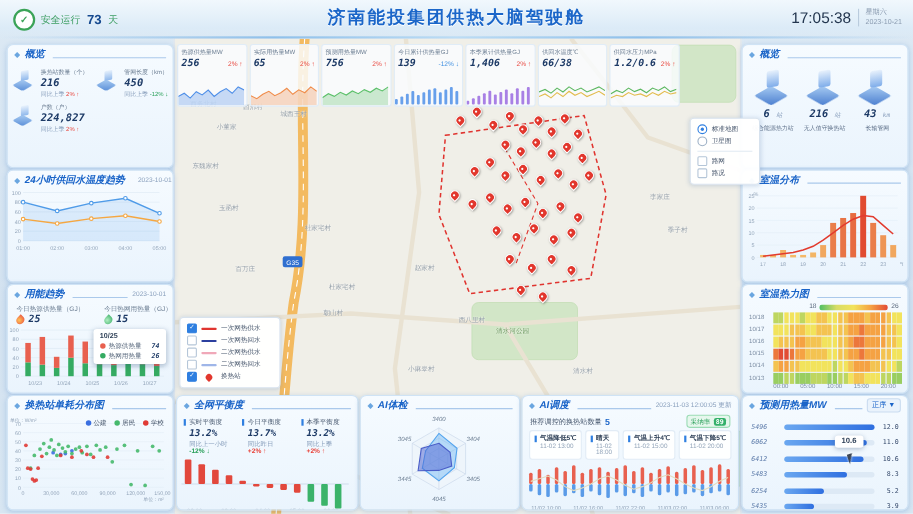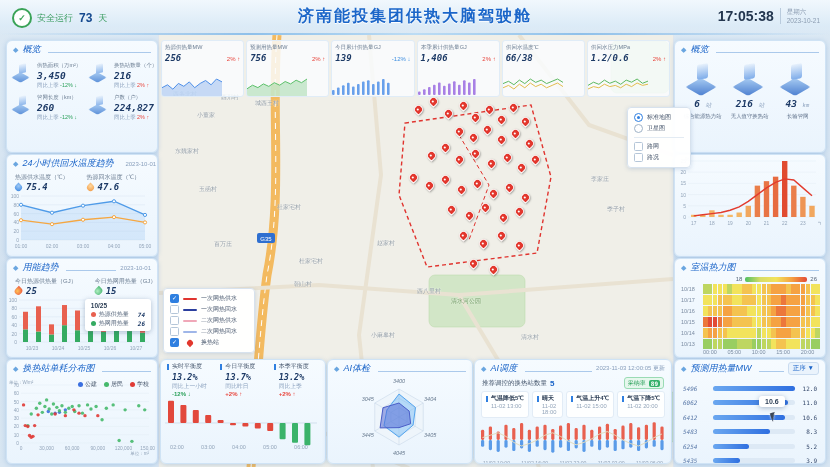--- a/index.html
+++ b/index.html
@@ -10,21 +10,21 @@
   #header{position:absolute;left:0;top:0;width:830px;height:36px;z-index:9;
     background:linear-gradient(180deg,#f1f8fd 0%,#dcebf7 70%,rgba(215,233,246,0));}
   #header:after{content:"";position:absolute;left:0;top:33px;width:100%;height:2px;
     background:linear-gradient(90deg,rgba(120,180,235,0),#8fc0ea 30%,#bcdcf4 50%,#8fc0ea 70%,rgba(120,180,235,0));}
   .app-title{position:absolute;left:0;right:0;top:6px;text-align:center;font-size:16px;font-weight:bold;
     letter-spacing:2px;color:#1b66c9;text-shadow:0 1px 0 #fff;}
   .safe-badge{position:absolute;left:12px;top:8px;display:flex;align-items:center;gap:5px;font-size:9px;color:#3d9e63;}
   .shield{width:16px;height:16px;border-radius:50%;background:#fff;border:2px solid #3aa357;display:flex;align-items:center;justify-content:center;color:#3aa357;font-size:9px;font-weight:bold;}
   .safe-days{font-size:12px;font-weight:bold;color:#15498f;margin:0 1px;}
   .clock{position:absolute;right:10px;top:7px;display:flex;align-items:center;gap:6px;}
-  .clock .t{font-size:14px;font-weight:bold;color:#23364f;margin-left:20px;}
+  .clock .t{font-size:14px;font-weight:normal;color:#23364f;margin-left:20px;}
   .clock .sep{width:1px;height:16px;background:#b9cbdd;}
   .clock .d{font-size:6.5px;color:#8b9cb1;line-height:9px;}
   
   #map{position:absolute;left:158px;top:34px;width:514px;height:433px;background:#f0efe8;overflow:hidden;z-index:0;border:1px solid #dfe6ee;}
   .map-label{position:absolute;font-size:6px;color:#98a2ab;text-shadow:0 0 2px #fff;white-space:nowrap;}
   .park-label{position:absolute;font-size:6px;color:#6f9a62;text-shadow:0 0 2px #fff;white-space:nowrap;}
   .pin{position:absolute;width:7px;height:7px;background:#e2372d;border:1px solid #fff;
        border-radius:50% 50% 50% 0;transform:rotate(-45deg);box-shadow:0 1px 2px rgba(0,0,0,.35);z-index:2;}
   .pin:after{content:"";position:absolute;left:1.8px;top:1.8px;width:1.8px;height:1.8px;background:#fff;border-radius:50%;}
   
@@ -37,34 +37,34 @@
   .lg-line{width:14px;height:2px;border-radius:1px;}
   .lg-pin{width:6px;height:6px;border-radius:50% 50% 50% 0;transform:rotate(-45deg);background:#e2372d;margin:0 4px;}
   .lg-name{font-size:6px;color:#47566b;}
   #map-ctrl{left:627px;top:107px;width:50px;}
   .rd-row{display:flex;align-items:center;gap:4px;height:11px;}
   .rdo{width:7px;height:7px;border:1px solid #9fb2c6;border-radius:50%;background:#fff;position:relative;}
   .rdo.on{border-color:#2f7fe0;}
   .rdo.on:after{content:"";position:absolute;left:1.5px;top:1.5px;width:3px;height:3px;border-radius:50%;background:#2f7fe0;}
   .ctrl-div{height:1px;background:#e3ebf3;margin:3px 0;}
   
-  #kpis{position:absolute;left:161px;top:40px;width:509px;height:57px;display:flex;gap:2px;z-index:5;}
+  #kpis{position:absolute;left:161px;top:40px;width:457px;height:57px;display:flex;gap:2px;z-index:5;}
   .kpi{flex:1;background:rgba(250,253,255,.82);border:1px solid #e0ecf7;border-radius:3px;padding:2px 3px 1px;position:relative;overflow:hidden;}
   .kpi .lb{font-size:6px;color:#6b7d92;white-space:nowrap;transform:scale(.92);transform-origin:left;}
   .kpi .vrow{display:flex;align-items:baseline;justify-content:space-between;margin-top:1px;}
   .kpi .v{font-family:"DejaVu Sans Mono",monospace;font-style:italic;font-weight:bold;font-size:9px;color:#1d3a66;}
   .delta{font-size:6px;white-space:nowrap;}
   .delta.r{color:#e8453c;} .delta.b{color:#3f8fe0;} .delta.g{color:#2aa05a;}
   .kpi svg{position:absolute;left:0;bottom:0;}
   
   .panel{position:absolute;background:linear-gradient(180deg,#f6fbff 0%,#eaf4fd 100%);
      border:1px solid #cfe3f5;border-radius:6px;box-shadow:0 1px 5px rgba(70,130,200,.28);z-index:5;overflow:hidden;}
   .ph{display:flex;align-items:center;height:17px;padding:0 6px;gap:4px;}
   .ph .dm{color:#6aa6e0;font-size:7px;}
-  .ph .tt{color:#1a64c8;font-weight:normal;font-style:italic;font-size:9px;white-space:nowrap;}
+  .ph .tt{color:#1a64c8;font-weight:bold;font-style:italic;font-size:9px;white-space:nowrap;}
   .ph .fill{flex:1;height:5px;border-bottom:1.5px solid rgba(130,175,225,.65);margin-left:4px;}
   .ph .ts{font-size:6px;color:#8aa0bd;white-space:nowrap;}
   
   #p-left-ov{left:6px;top:40px;width:150px;height:111px;}
   #p-temp24{left:6px;top:154px;width:150px;height:101px;}
   #p-energy{left:6px;top:258px;width:150px;height:98px;}
   #p-scatter{left:6px;top:359px;width:150px;height:103px;}
   #p-balance{left:160px;top:359px;width:164px;height:103px;}
   #p-aicheck{left:327px;top:359px;width:144px;height:103px;}
   #p-dispatch{left:474px;top:359px;width:196px;height:103px;}
@@ -315,20 +315,31 @@
       <div class="vrow">
         <span class="v">256</span>
         <span class="delta r">2% ↑</span>
       </div>
       <svg width="60" height="20">
         <path d="M0,20 L0.0,11.7 L5.5,8.8 L10.9,13.2 L16.4,7.4 L21.8,10.3 L27.3,5.9 L32.7,11.7 L38.2,7.4 L43.6,4.5 L49.1,8.8 L54.5,3.0 L60.0,5.9 L60,20 Z" fill="#4f8fe8" opacity="0.3"></path>
         <path d="M0.0,11.7 L5.5,8.8 L10.9,13.2 L16.4,7.4 L21.8,10.3 L27.3,5.9 L32.7,11.7 L38.2,7.4 L43.6,4.5 L49.1,8.8 L54.5,3.0 L60.0,5.9" fill="none" stroke="#4f8fe8" stroke-width="1"></path>
       </svg>
     </div>
     <div class="kpi">
+      <div class="lb">实际用热量MW</div>
+      <div class="vrow">
+        <span class="v">65</span>
+        <span class="delta r">2% ↑</span>
+      </div>
+      <svg width="60" height="20">
+        <path d="M0,20 L0.0,11.0 L5.5,13.7 L10.9,9.7 L16.4,7.0 L21.8,11.0 L27.3,8.3 L32.7,4.3 L38.2,9.7 L43.6,5.7 L49.1,8.3 L54.5,3.0 L60.0,7.0 L60,20 Z" fill="#f08c4a" opacity="0.3"></path>
+        <path d="M0.0,11.0 L5.5,13.7 L10.9,9.7 L16.4,7.0 L21.8,11.0 L27.3,8.3 L32.7,4.3 L38.2,9.7 L43.6,5.7 L49.1,8.3 L54.5,3.0 L60.0,7.0" fill="none" stroke="#f08c4a" stroke-width="1"></path>
+      </svg>
+    </div>
+    <div class="kpi">
       <div class="lb">预测用热量MW</div>
       <div class="vrow">
         <span class="v">756</span>
         <span class="delta r">2% ↑</span>
       </div>
       <svg width="60" height="20">
         <path d="M0,20 L0.0,12.8 L5.5,9.2 L10.9,11.6 L16.4,7.9 L21.8,10.4 L27.3,6.7 L32.7,9.2 L38.2,5.5 L43.6,7.9 L49.1,4.2 L54.5,6.7 L60.0,3.0 L60,20 Z" fill="#5cc06a" opacity="0.3"></path>
         <path d="M0.0,12.8 L5.5,9.2 L10.9,11.6 L16.4,7.9 L21.8,10.4 L27.3,6.7 L32.7,9.2 L38.2,5.5 L43.6,7.9 L49.1,4.2 L54.5,6.7 L60.0,3.0" fill="none" stroke="#5cc06a" stroke-width="1"></path>
       </svg>
     </div>
@@ -401,68 +412,50 @@
 <div class="panel" id="p-left-ov">
   <div class="ph">
       <span class="dm">◆</span>
     <span class="tt">概览</span>
     <span class="fill"></span>
     </div>
   <div class="ov-grid" id="ov-grid">
       <div class="ov-item">
         <span class="iso"></span>
         <div>
-          <div class="ov-lb">供热面积（万m²）</div>
-          <div class="ov-v">3,450</div>
-          <div class="ov-d">同比上季 <span class="delta g">-12% ↓</span></div>
-        </div>
-      </div>
-      <div class="ov-item">
-        <span class="iso"></span>
-        <div>
           <div class="ov-lb">换热站数量（个）</div>
           <div class="ov-v">216</div>
           <div class="ov-d">同比上季 <span class="delta r">2% ↑</span></div>
         </div>
       </div>
       <div class="ov-item">
         <span class="iso"></span>
         <div>
           <div class="ov-lb">管网长度（km）</div>
-          <div class="ov-v">260</div>
+          <div class="ov-v">450</div>
           <div class="ov-d">同比上季 <span class="delta g">-12% ↓</span></div>
         </div>
       </div>
       <div class="ov-item">
         <span class="iso"></span>
         <div>
           <div class="ov-lb">户数（户）</div>
           <div class="ov-v">224,827</div>
           <div class="ov-d">同比上季 <span class="delta r">2% ↑</span></div>
         </div>
       </div>
     </div>
 </div>
 
 <div class="panel" id="p-temp24">
   <div class="ph">
       <span class="dm">◆</span>
     <span class="tt">24小时供回水温度趋势</span>
     <span class="fill"></span>
     <span class="ts">2023-10-01 18:00</span>
-    </div>
-  <div class="stat-row" id="temp-stats">
-      <div class="stat">
-        <div class="sl">热源供水温度（℃）</div>
-        <div class="sv"><span class="drop blue"></span>75.4</div>
-      </div>
-      <div class="stat">
-        <div class="sl">热源回水温度（℃）</div>
-        <div class="sv"><span class="drop orange"></span>47.6</div>
-      </div>
     </div>
   <div class="chart-wrap"><svg id="temp-chart" width="146" height="60">
         <line x1="14" y1="47" x2="138" y2="47" stroke="#dbe7f2" stroke-width="0.5"></line>
         <text x="12" y="49" font-size="5" fill="#93a5ba" text-anchor="end">0</text>
         <line x1="14" y1="38.2" x2="138" y2="38.2" stroke="#dbe7f2" stroke-width="0.5"></line>
         <text x="12" y="40.2" font-size="5" fill="#93a5ba" text-anchor="end">20</text>
         <line x1="14" y1="29.4" x2="138" y2="29.4" stroke="#dbe7f2" stroke-width="0.5"></line>
         <text x="12" y="31.4" font-size="5" fill="#93a5ba" text-anchor="end">40</text>
         <line x1="14" y1="20.6" x2="138" y2="20.6" stroke="#dbe7f2" stroke-width="0.5"></line>
         <text x="12" y="22.6" font-size="5" fill="#93a5ba" text-anchor="end">60</text>
@@ -654,20 +647,25 @@
       <circle cx="48.13333333333333" cy="37" r="1.7" fill="#e03b36" opacity="0.9"></circle>
       <circle cx="58.373333333333335" cy="38.65714285714286" r="1.7" fill="#e03b36" opacity="0.9"></circle>
       <circle cx="66.90666666666667" cy="32.85714285714286" r="1.7" fill="#e03b36" opacity="0.9"></circle>
       <circle cx="72.02666666666667" cy="36.17142857142858" r="1.7" fill="#e03b36" opacity="0.9"></circle>
       <circle cx="78" cy="38.65714285714286" r="1.7" fill="#e03b36" opacity="0.9"></circle>
       <circle cx="90.8" cy="38.65714285714286" r="1.7" fill="#e03b36" opacity="0.9"></circle>
     </svg>
 </div>
 
 <div class="panel" id="p-balance">
+  <div class="ph">
+      <span class="dm">◆</span>
+    <span class="tt">全网平衡度</span>
+    <span class="fill"></span>
+    </div>
   <div class="bal-stats" id="bal-stats">
       <div class="bal-s">
         <div class="bal-t"><span class="vbar"></span>实时平衡度</div>
         <div class="bal-v">13.2%</div>
         <div class="bal-d">同比上一小时</div>
         <div class="bal-pct delta g">-12% ↓</div>
       </div>
       <div class="bal-s">
         <div class="bal-t"><span class="vbar"></span>今日平衡度</div>
         <div class="bal-v">13.7%</div>
@@ -843,20 +841,25 @@
       </div>
       <div class="rov-item">
         <div class="iso-lg"></div>
         <div class="rov-v">43 <span class="rov-u">km</span></div>
         <div class="rov-l">长输管网</div>
       </div>
     </div>
 </div>
 
 <div class="panel" id="p-dist">
+  <div class="ph">
+      <span class="dm">◆</span>
+    <span class="tt">室温分布</span>
+    <span class="fill"></span>
+    </div>
   <svg id="dist-chart" width="146" height="80">
       <text x="10" y="6" font-size="5" fill="#93a5ba">%</text>
       <line x1="13" y1="62" x2="141" y2="62" stroke="#e2ecf5" stroke-width="0.5"></line>
       <text x="11" y="64" font-size="5" fill="#93a5ba" text-anchor="end">0</text>
       <line x1="13" y1="50.8" x2="141" y2="50.8" stroke="#e2ecf5" stroke-width="0.5"></line>
       <text x="11" y="52.8" font-size="5" fill="#93a5ba" text-anchor="end">5</text>
       <line x1="13" y1="39.599999999999994" x2="141" y2="39.599999999999994" stroke="#e2ecf5" stroke-width="0.5"></line>
       <text x="11" y="41.599999999999994" font-size="5" fill="#93a5ba" text-anchor="end">10</text>
       <line x1="13" y1="28.4" x2="141" y2="28.4" stroke="#e2ecf5" stroke-width="0.5"></line>
       <text x="11" y="30.4" font-size="5" fill="#93a5ba" text-anchor="end">15</text>

